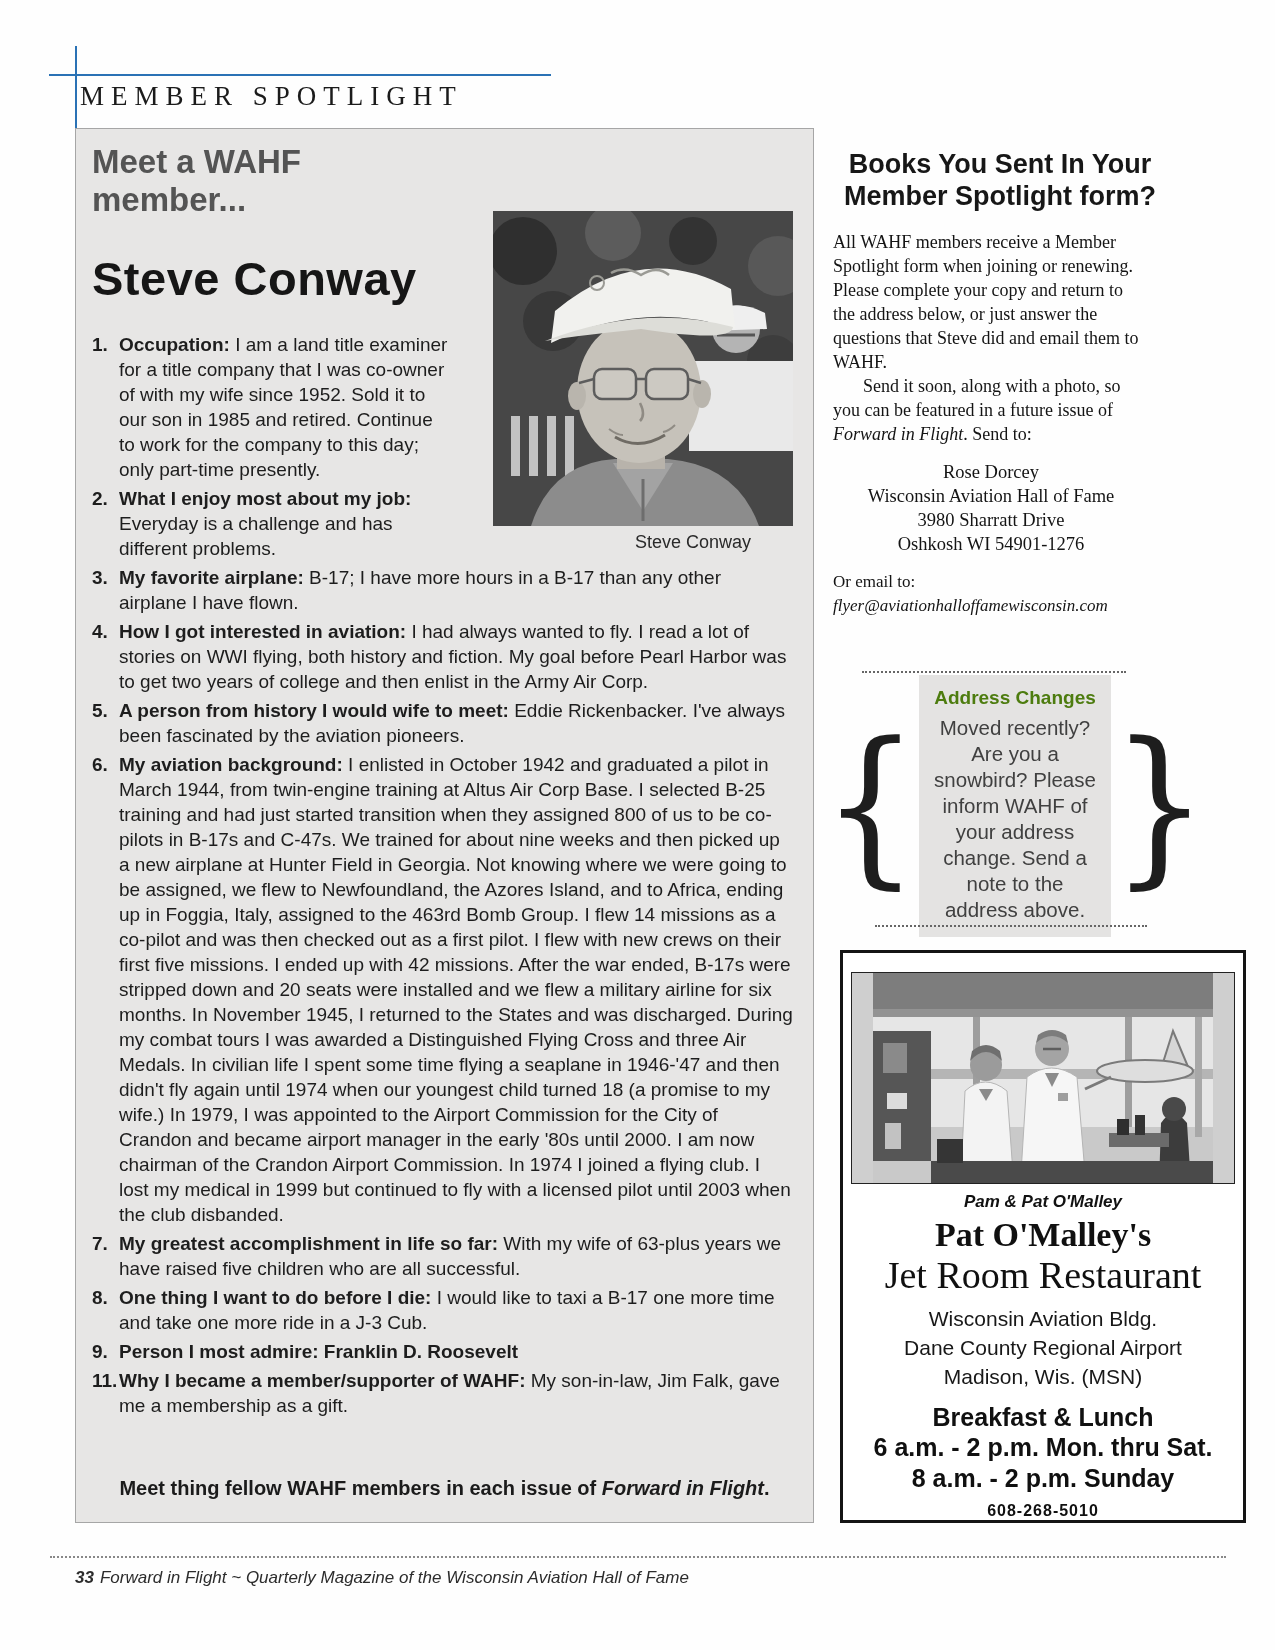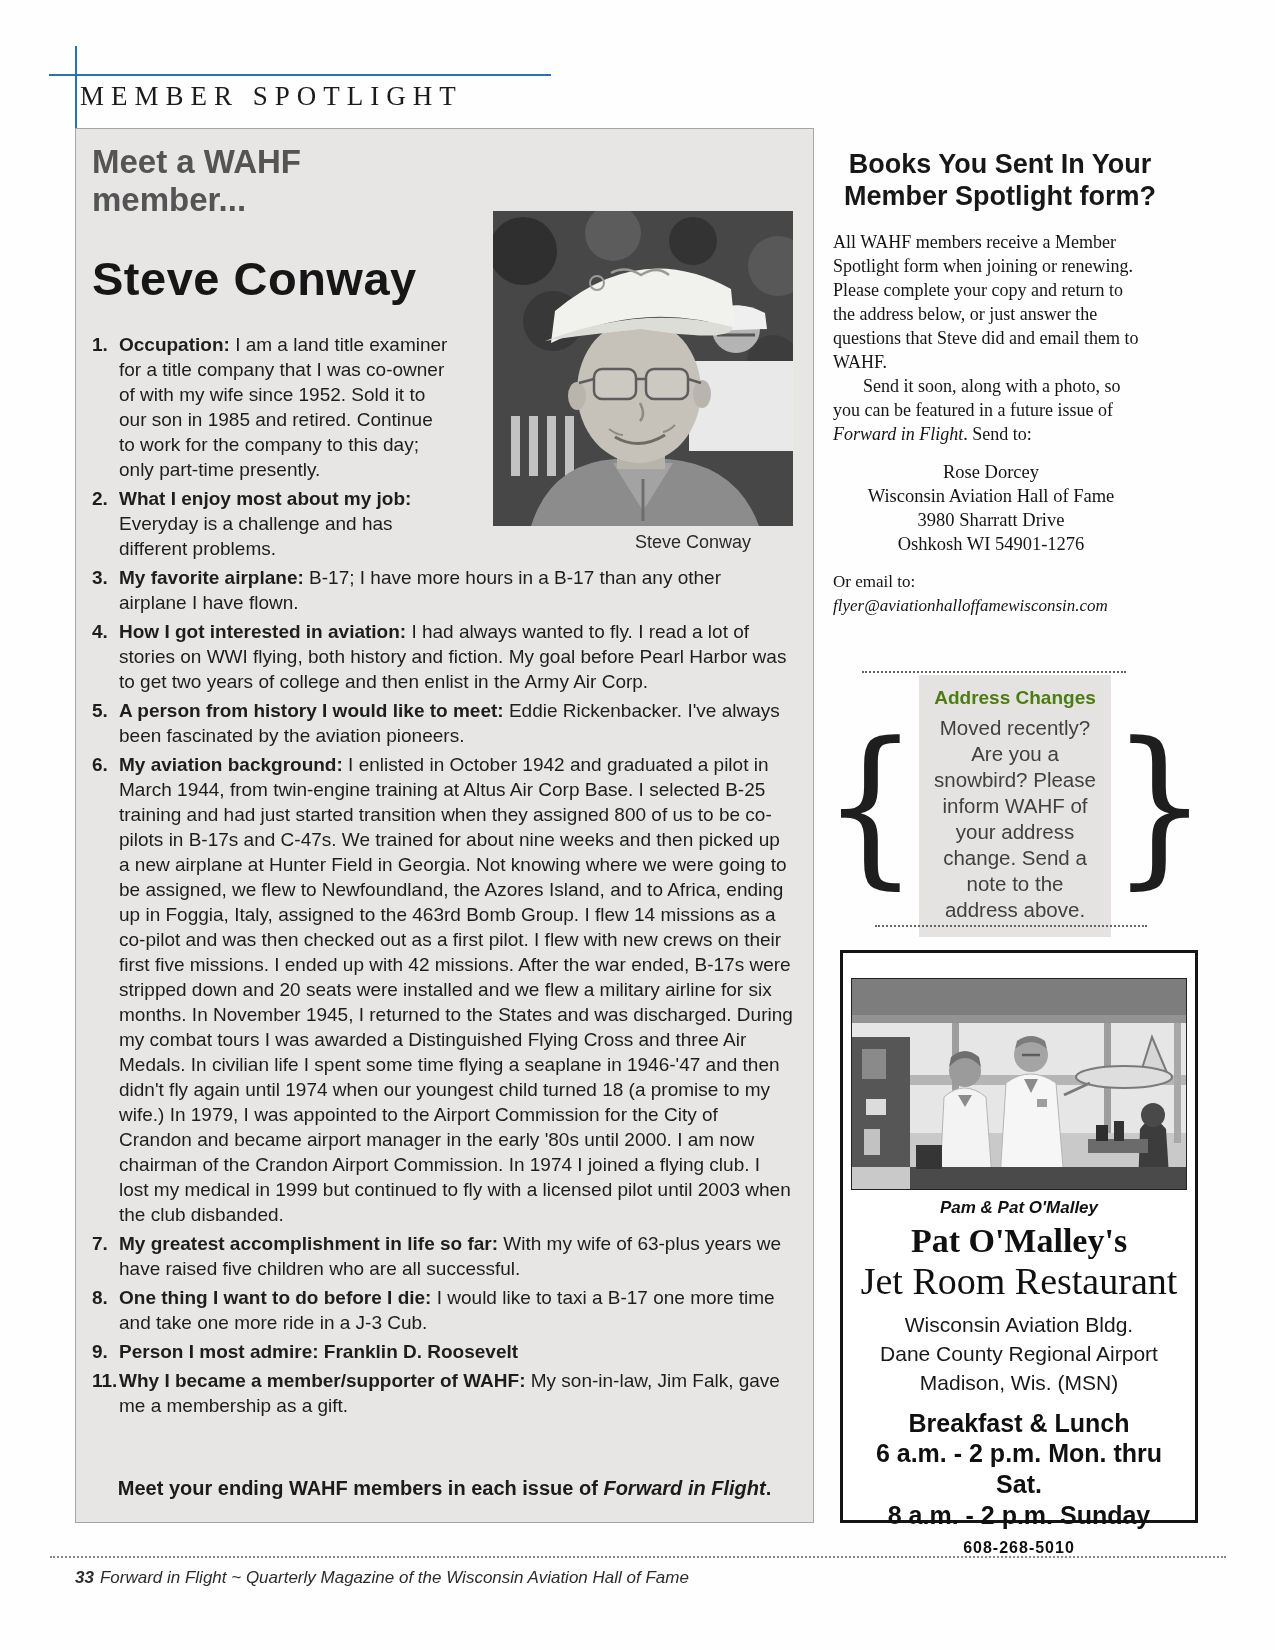--- a/index.html
+++ b/index.html
@@ -61,22 +61,22 @@
     font-family:"DejaVu Serif", serif; font-size:152px; line-height:190px;
     color:#1e1e1e; transform:scaleY(1.12); font-weight:normal; user-select:none;
   }
   .changes-box {
     width:312px; background:#e4e3e2; padding:12px 10px 14px; text-align:center;
   }
   .changes-box h3 { font-size:19px; font-weight:bold; color:#4d7c0f; margin-bottom:6px; }
   .changes-box p { font-size:20.5px; line-height:26px; color:#404040; }
   
   .ad {
-    position:absolute; left:840px; top:950px; width:358px; height:573px;
-    background:#fff; border:3px solid #141414; padding:25px 8px 0; text-align:center;
+    position:absolute; left:840px; top:950px; width:406px; height:573px;
+    background:#fff; border:3px solid #141414; padding:19px 8px 0; text-align:center;
   }
   .ad-photo { width:100%; height:212px; border:1px solid #222; background:#cfcfcf; overflow:hidden; }
   .ad-caption { font-size:17px; font-weight:bold; font-style:italic; margin-top:8px; color:#111; }
   .ad-title1 { font-family:"Liberation Serif", serif; font-size:34px; font-weight:bold; margin-top:4px; line-height:38px; color:#101010; }
   .ad-title2 { font-family:"Liberation Serif", serif; font-size:38px; font-weight:normal; line-height:42px; color:#101010; }
   .ad-addr { font-size:21px; line-height:29px; margin-top:8px; color:#181818; }
   .ad-hours-title { font-size:25px; font-weight:bold; margin-top:12px; color:#101010; }
   .ad-hours { font-size:25px; font-weight:bold; line-height:31px; color:#101010; }
   .ad-phone { font-size:16px; font-weight:bold; margin-top:8px; letter-spacing:1px; color:#101010; }
   
@@ -150,29 +150,29 @@
     </div>
 
     <div class="eyebrow">Meet a WAHF member...</div>
     <div class="name">Steve Conway</div>
 
     <ol class="qa">
       <li><span class="num">1.</span><b>Occupation:</b> <span>I am a land title examiner for a title company that I was co-owner of with my wife since 1952. Sold it to our son in 1985 and retired. Continue to work for the company to this day; only part-time presently.</span><i></i><span></span></li>
       <li><span class="num">2.</span><b>What I enjoy most about my job:</b> <span>Everyday is a challenge and has different problems.</span><i></i><span></span></li>
       <li><span class="num">3.</span><b>My favorite airplane:</b> <span>B-17; I have more hours in a B-17 than any other airplane I have flown.</span><i></i><span></span></li>
       <li><span class="num">4.</span><b>How I got interested in aviation:</b> <span>I had always wanted to fly. I read a lot of stories on WWI flying, both history and fiction. My goal before Pearl Harbor was to get two years of college and then enlist in the Army Air Corp.</span><i></i><span></span></li>
-      <li><span class="num">5.</span><b>A person from history I would like to meet:</b> <span>Eddie Rickenbacker. I've always been fascinated by the aviation pioneers.</span><i></i><span></span></li>
+      <li><span class="num">5.</span><b>A person from history I would wife to meet:</b> <span>Eddie Rickenbacker. I've always been fascinated by the aviation pioneers.</span><i></i><span></span></li>
       <li><span class="num">6.</span><b>My aviation background:</b> <span>I enlisted in October 1942 and graduated a pilot in March 1944, from twin-engine training at Altus Air Corp Base. I selected B-25 training and had just started transition when they assigned 800 of us to be co-pilots in B-17s and C-47s. We trained for about nine weeks and then picked up a new airplane at Hunter Field in Georgia. Not knowing where we were going to be assigned, we flew to Newfoundland, the Azores Island, and to Africa, ending up in Foggia, Italy, assigned to the 463rd Bomb Group. I flew 14 missions as a co-pilot and was then checked out as a first pilot. I flew with new crews on their first five missions. I ended up with 42 missions. After the war ended, B-17s were stripped down and 20 seats were installed and we flew a military airline for six months. In November 1945, I returned to the States and was discharged. During my combat tours I was awarded a Distinguished Flying Cross and three Air Medals. In civilian life I spent some time flying a seaplane in 1946-'47 and then didn't fly again until 1974 when our youngest child turned 18 (a promise to my wife.) In 1979, I was appointed to the Airport Commission for the City of Crandon and became airport manager in the early '80s until 2000. I am now chairman of the Crandon Airport Commission. In 1974 I joined a flying club. I lost my medical in 1999 but continued to fly with a licensed pilot until 2003 when the club disbanded.</span><i></i><span></span></li>
       <li><span class="num">7.</span><b>My greatest accomplishment in life so far:</b> <span>With my wife of 63-plus years we have raised five children who are all successful.</span><i></i><span></span></li>
       <li><span class="num">8.</span><b>One thing I want to do before I die:</b> <span>I would like to taxi a B-17 one more time and take one more ride in a J-3 Cub.</span><i></i><span></span></li>
       <li><span class="num">9.</span><b>Person I most admire: Franklin D. Roosevelt</b> <span></span><i></i><span></span></li>
       <li><span class="num">11.</span><b>Why I became a member/supporter of WAHF:</b> <span>My son-in-law, Jim Falk, gave me a membership as a gift.</span><i></i><span></span></li>
     </ol>
 
-    <div class="box-footer"><span>Meet your ending WAHF members in each issue of </span><i>Forward in Flight</i><span>.</span></div>
+    <div class="box-footer"><span>Meet thing fellow WAHF members in each issue of </span><i>Forward in Flight</i><span>.</span></div>
   </div>
 
   <div class="form-title">
     <div>Books You Sent In Your</div>
     <div>Member Spotlight form?</div>
   </div>
 
   <div class="form-body">
     <p>All WAHF members receive a Member Spotlight form when joining or renewing. Please complete your copy and return to the address below, or just answer the questions that Steve did and email them to WAHF.</p>
     <p class="indent"><span>Send it soon, along with a photo, so you can be featured in a future issue of </span><i>Forward in Flight</i><span>. Send to:</span></p>

